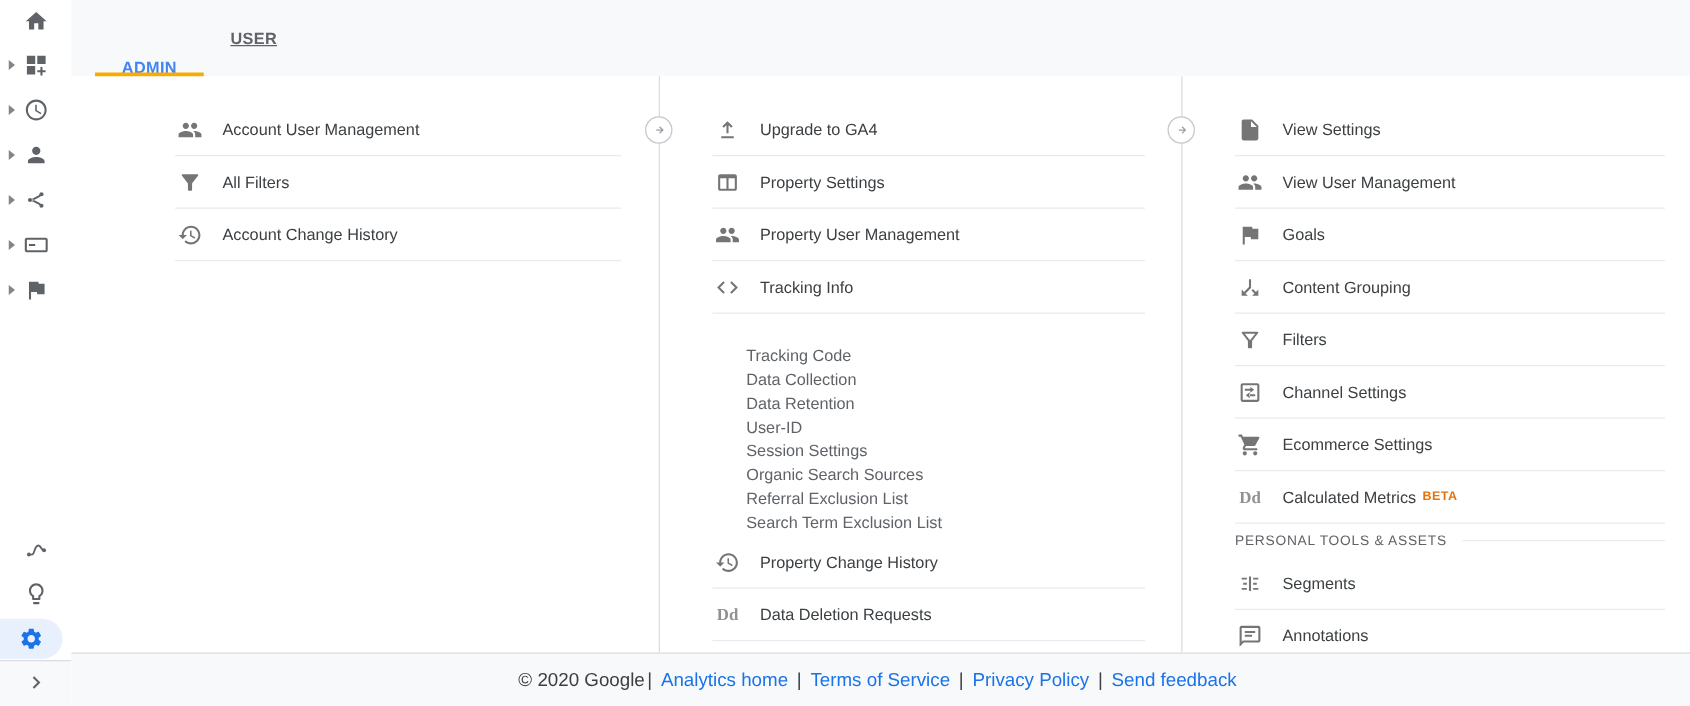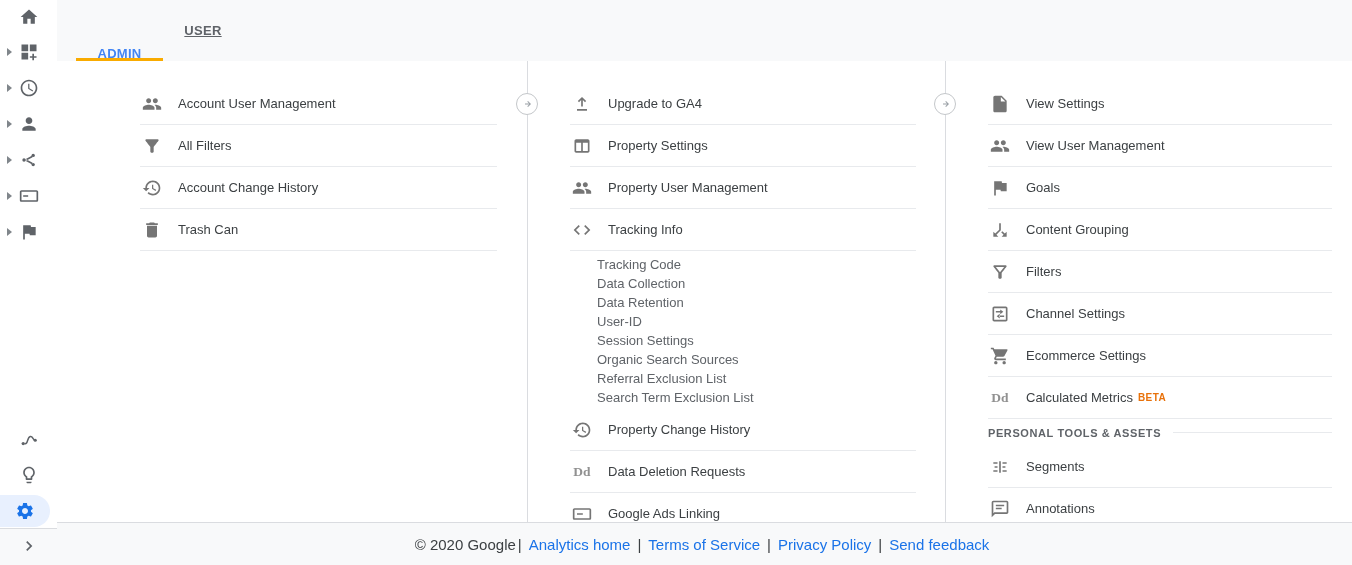--- a/index.html
+++ b/index.html
@@ -41,25 +41,25 @@
       background:#fff; border:1px solid #c4c7ca; display:flex; align-items:center; justify-content:center; cursor:pointer; }
   .jump-btn svg { width:12px; height:12px; fill:#9aa0a6; }
 
   .row { height:42px; display:flex; align-items:center; border-bottom:1px solid #e8eaed; cursor:pointer; }
   .row .icon { flex:0 0 24px; width:24px; display:flex; align-items:center; justify-content:center;font-family:Liberation Serif, serif; }
   .row .icon svg { width:20px; height:20px; fill:#757575; }
   .dd-glyph { font-size:13.5px; font-weight:bold; color:#919191; }
   .row .label { margin-left:14px; font-size:13px; color:#3c4043; }
   .badge-beta { margin-left:5px; font-size:10px; font-weight:bold; color:#e8710a; letter-spacing:.4px; }
 
-  .subitems { padding:4px 0 2px 27px; }
+  .subitems { padding:4px 0 2px 27px;margin-top:20px; }
   .subitem { line-height:19px; font-size:13px; color:#5f6368; cursor:pointer; }
 
   .section-row { height:27px; display:flex; align-items:center; }
-  .sec-label { font-size:11px; font-weight:bold; color:#5f6368; letter-spacing:.6px; white-space:nowrap; }
+  .sec-label { font-size:11px; font-weight:normal; color:#5f6368; letter-spacing:.6px; white-space:nowrap; }
   .sec-line { flex:1; height:1px; background:#e8eaed; margin-left:12px; }
 
   .main-footer { flex:0 0 43px; background:#f8f9fa; border-top:1px solid #dadce0;
       display:flex; align-items:center; justify-content:center; font-size:15px; color:#3c4043; }
   .main-footer a { color:#1a73e8; text-decoration:none; cursor:pointer; margin:0 5px; }
   .main-footer .sep { margin:0 2px; color:#3c4043; }
 </style>
 </head>
 <body>
 
@@ -168,28 +168,20 @@
             </span>
           <span class="label">All Filters</span>
         </div>
         <div class="row">
           <span class="icon">
               <svg viewBox="0 0 24 24">
                 <path d="M13 3c-4.97 0-9 4.03-9 9H1l3.89 3.89.07.14L9 12H6c0-3.87 3.13-7 7-7s7 3.13 7 7-3.13 7-7 7c-1.93 0-3.68-.79-4.94-2.06l-1.42 1.42C8.27 19.99 10.51 21 13 21c4.97 0 9-4.03 9-9s-4.03-9-9-9zm-1 5v5l4.25 2.52.77-1.28-3.52-2.09V8z"></path>
               </svg>
             </span>
           <span class="label">Account Change History</span>
-        </div>
-        <div class="row">
-          <span class="icon">
-              <svg viewBox="0 0 24 24">
-                <path d="M6 19c0 1.1.9 2 2 2h8c1.1 0 2-.9 2-2V7H6v12zM19 4h-3.5l-1-1h-5l-1 1H5v2h14V4z"></path>
-              </svg>
-            </span>
-          <span class="label">Trash Can</span>
         </div>
       </div>
 
       <div class="vdivider">
         <button class="jump-btn">
           <svg viewBox="0 0 24 24">
               <path d="M8 11h8.17l-3.58-3.59L14 6l6 6-6 6-1.41-1.41L16.17 13H8z"></path>
             </svg>
         </button>
       </div>

